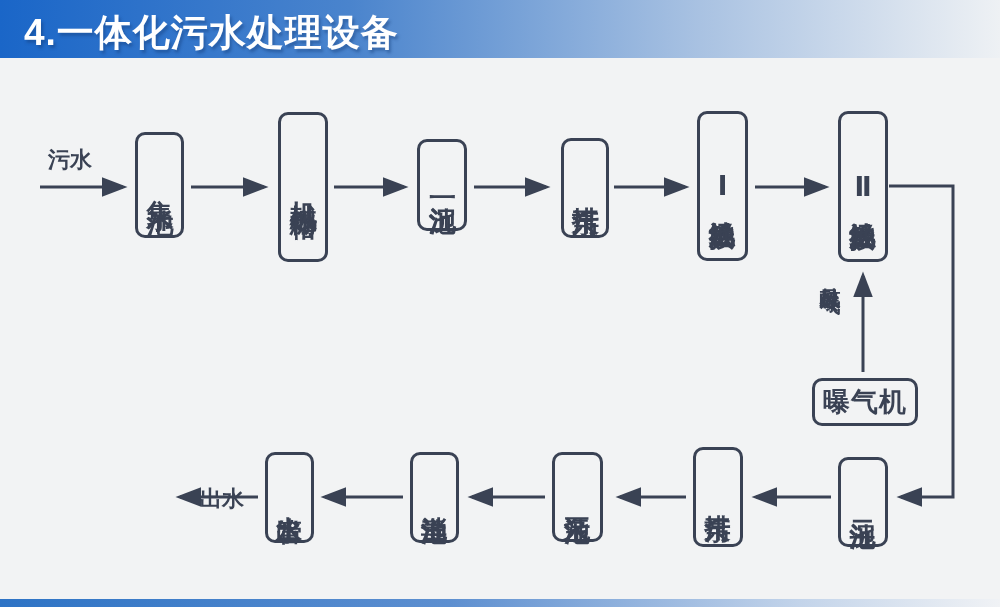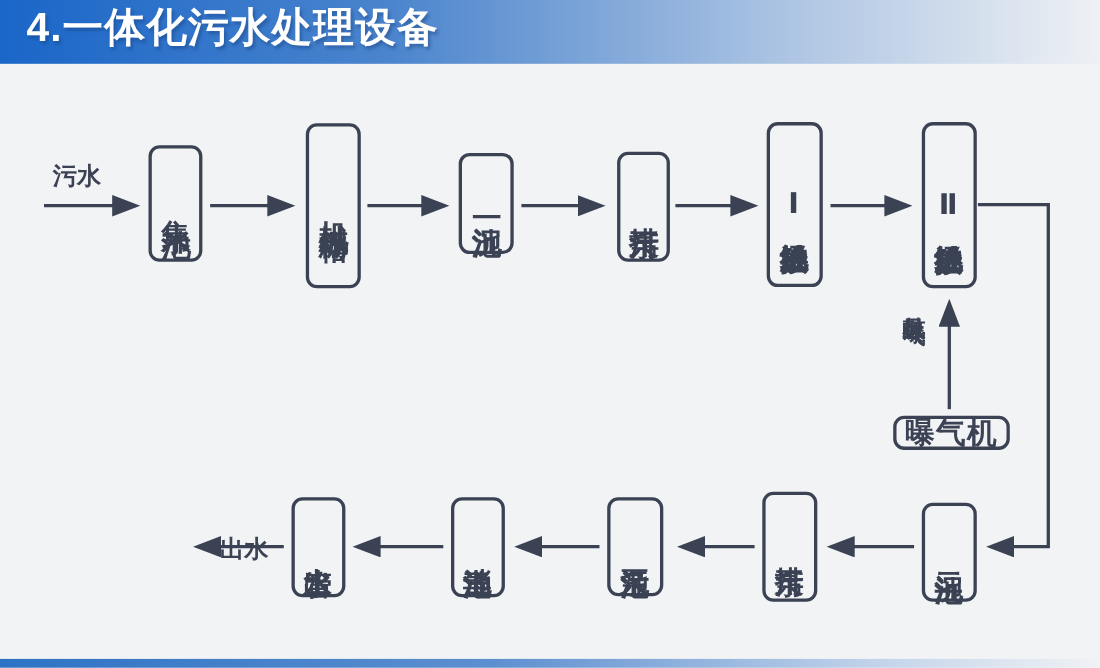--- a/index.html
+++ b/index.html
@@ -12,21 +12,21 @@
     font-family:"Liberation Sans","DejaVu Sans",sans-serif;
     background:var(--bg);
     position:relative;overflow:hidden;
   }
   .page{position:absolute;inset:0;width:1000px;height:607px;}
 
   
   .header{
     position:absolute;left:0;top:0;width:1000px;height:58px;
     background:linear-gradient(to right,#1a66c8 0%,#4a84cd 35%,#a9c2e2 70%,#eef1f4 100%);
-    display:flex;align-items:flex-start;
+    display:flex;align-items:flex-end;
   }
   .header .title{
     margin-left:24px;
     font-size:37px;font-weight:bold;color:#ffffff;
     letter-spacing:1px;
     text-shadow:2px 3px 3px rgba(20,60,120,0.45);
     white-space:nowrap;
   }
 
   
@@ -55,21 +55,21 @@
     white-space:nowrap;line-height:1;
   }
 
   
   #n-collection          {left:135px;top:132px;width:49px;height:106px;font-size:27px;letter-spacing:5px;}
   #n-mechanical-screen   {left:278px;top:112px;width:50px;height:150px;font-size:27px;letter-spacing:4px;}
   #n-primary-sed         {left:417px;top:139px;width:50px;height:92px; font-size:27px;letter-spacing:1px;}
   #n-sewage-pump-top     {left:561px;top:138px;width:48px;height:100px;font-size:27px;letter-spacing:2px;}
   #n-stage1-contact      {left:697px;top:111px;width:51px;height:150px;font-size:26px;letter-spacing:0px;}
   #n-stage2-contact      {left:838px;top:111px;width:50px;height:151px;font-size:26px;letter-spacing:0px;}
-  #n-aerator             {left:812px;top:378px;width:106px;height:31px;font-size:27px;letter-spacing:1px;}
+  #n-aerator             {left:812px;top:378px;width:106px;height:48px;font-size:27px;letter-spacing:1px;}
   #n-secondary-sed       {left:838px;top:457px;width:50px;height:90px;font-size:26px;letter-spacing:1px;}
   #n-sewage-pump-bottom  {left:693px;top:447px;width:50px;height:100px;font-size:26px;letter-spacing:2px;}
   #n-sewage-pump-tank    {left:552px;top:452px;width:51px;height:90px;font-size:26px;letter-spacing:1px;}
   #n-disinfection        {left:410px;top:452px;width:49px;height:91px;font-size:26px;letter-spacing:1px;}
   #n-outlet-pipe         {left:265px;top:452px;width:49px;height:91px;font-size:26px;letter-spacing:1px;}
 
   #lbl-inflow  {left:48px; top:149px;font-size:22px;}
   #lbl-outflow {left:200px;top:488px;font-size:22px;}
   #lbl-aeration{left:820px;top:271px;font-size:21px;letter-spacing:2px;}
 

